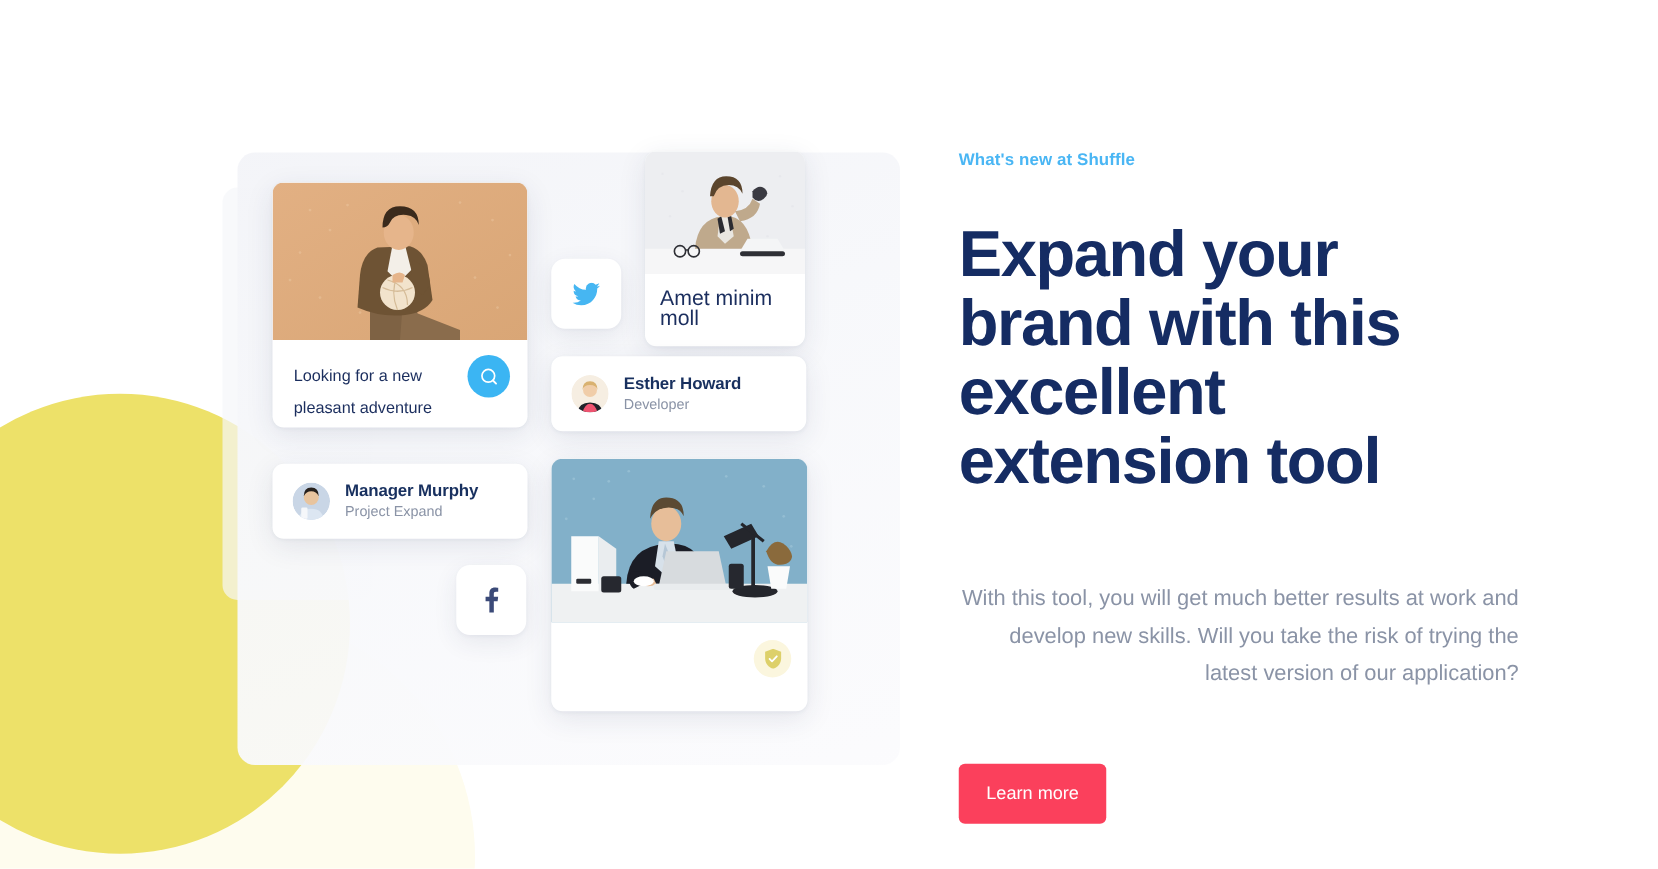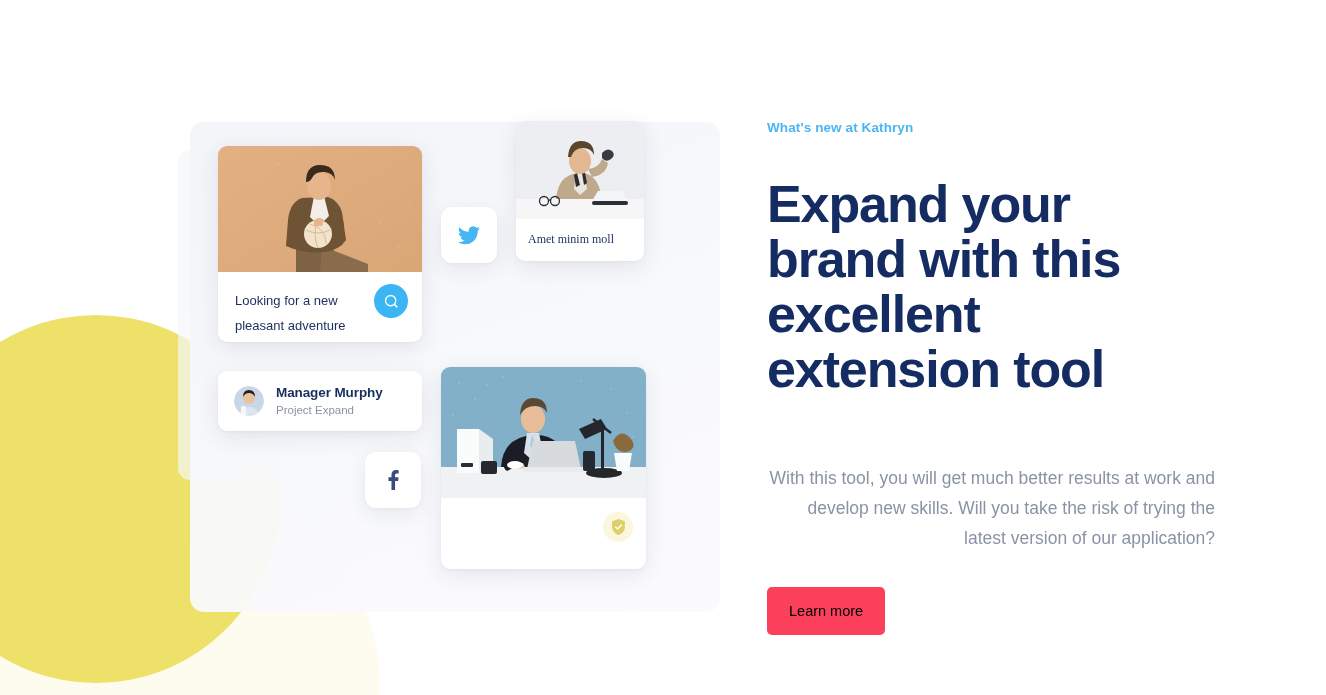--- a/index.html
+++ b/index.html
@@ -73,21 +73,21 @@
     background:#fff; display:flex; align-items:center; justify-content:center;
     box-shadow: 0 6px 20px rgba(40,50,90,.09), 0 1px 3px rgba(40,50,90,.04);
   }
   #btn-twitter { left:441px; top:207px; }
   #btn-facebook { left:365px; top:452px; }
 
   
   #card-moll { left:516px; top:121px; width:128px; }
   #card-moll .card-media { height:98px; }
   #card-moll .card-body { padding:12px 12px 14px; }
-  #card-moll .card-title { font-size:12px; line-height:16px; max-width:120px;font-family:Liberation Serif, serif;}
+  #card-moll .card-title { font-size:17px; line-height:16px; max-width:120px;}
 
   
   #card-esther { left:441px; top:285px; width:204px; height:60px;
     display:flex; align-items:center; padding:0 16px; gap:12px; }
 
   
   #card-big { left:441px; top:367px; width:205px; }
   #card-big .card-media { height:131px; }
   #card-big .card-body { padding:14px 16px 18px; height:71px;}
   #card-big .card-title { max-width:128px; font-size:13px; line-height:23px;}
@@ -105,22 +105,22 @@
   }
   .headline {
     color:#152C63; font-size:52px; line-height:55px; font-weight:bold;
     letter-spacing:-1.1px; max-width:430px;
   }
   .lede {
     margin-top:66px;
     color:#8A93A6; font-size:17.5px; line-height:30px; max-width:448px;text-align:right;
   }
   .cta {
-    margin-top:34px; display:inline-block;
-    background:#FB405C; color:#000000;
+    margin-top:58px; display:inline-block;
+    background:#FB405C; color:#ffffff;
     border:none; border-radius:5px;
     padding:0 22px; height:48px; line-height:48px;
     font-size:14.5px; font-family:"Liberation Sans", sans-serif;
     cursor:pointer;
   }
 </style>
 </head>
 <body>
 
 <div id="stage">
@@ -249,20 +249,35 @@
         <circle cx="28" cy="80" r="4.5"></circle>
           <circle cx="39" cy="80" r="4.5"></circle>
         <line x1="32.5" y1="79" x2="34.5" y2="79"></line>
       </g>
     </svg>
     <div class="card-body">
       <div class="card-title">Amet minim moll</div>
     </div>
   </div>
 
+  <div class="card" id="card-esther">
+    <div class="avatar">
+      <svg viewBox="0 0 30 30" width="30" height="30">
+        <circle cx="15" cy="15" r="15" fill="#F6EEE2"></circle>
+        <circle cx="15" cy="12" r="5.6" fill="#F0CDA9"></circle>
+        <path d="M9 12 q0 -7 6 -7 q6 0 6 7 q-1 -4 -6 -4 q-5 0 -6 4z" fill="#D9B271"></path>
+        <path d="M5 30 q1 -8 10 -8 q9 0 10 8 z" fill="#1F2229"></path>
+        <path d="M9 30 q2 -7 6 -7 q4 0 6 7 z" fill="#EE5370"></path>
+      </svg>
+    </div>
+    <div>
+      <div class="person-name">Esther Howard</div>
+      <div class="person-role">Developer</div>
+    </div>
+  </div>
 
   <div class="card" id="card-big">
     <svg class="card-media" viewBox="0 0 205 131" preserveAspectRatio="xMidYMid slice">
       <rect width="205" height="131" fill="#82B0C9"></rect>
       <g opacity=".5" fill="#A7CBDC">
         <circle cx="18" cy="16" r="1.1"></circle>
           <circle cx="34" cy="32" r="1.1"></circle>
           <circle cx="12" cy="48" r="1.1"></circle>
         <circle cx="46" cy="18" r="1.1"></circle>
           <circle cx="170" cy="22" r="1.1"></circle>
@@ -317,19 +332,19 @@
       <div class="shield-fab">
         <svg width="15" height="16" viewBox="0 0 16 18">
           <path d="M8 0 L15.2 2.6 v6.1 C15.2 13.1 12.1 16.6 8 18 3.9 16.6.8 13.1.8 8.7V2.6z" fill="#DDD06A"></path>
           <path d="M4.8 9.1 l2.2 2.2 l4.3 -4.5" fill="none" stroke="#FFFFFF" stroke-width="1.6" stroke-linecap="round" stroke-linejoin="round"></path>
         </svg>
       </div>
     </div>
   </div>
 
   <div id="right-col">
-    <div class="eyebrow">What's new at Kathryn</div>
+    <div class="eyebrow">What's new at Shuffle</div>
     <h1 class="headline">Expand your brand with this excellent extension tool</h1>
     <p class="lede">With this tool, you will get much better results at work and develop new skills. Will you take the risk of trying the latest version of our application?</p>
     <button class="cta">Learn more</button>
   </div>
 
 </div>
 
 </body></html>

